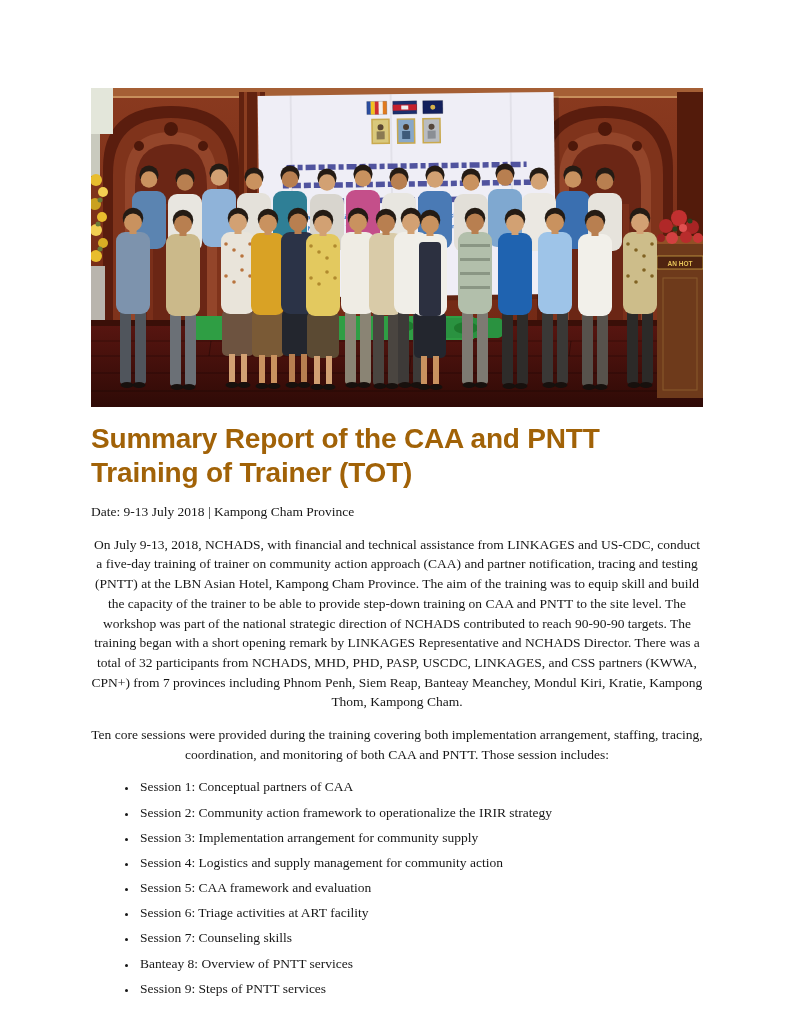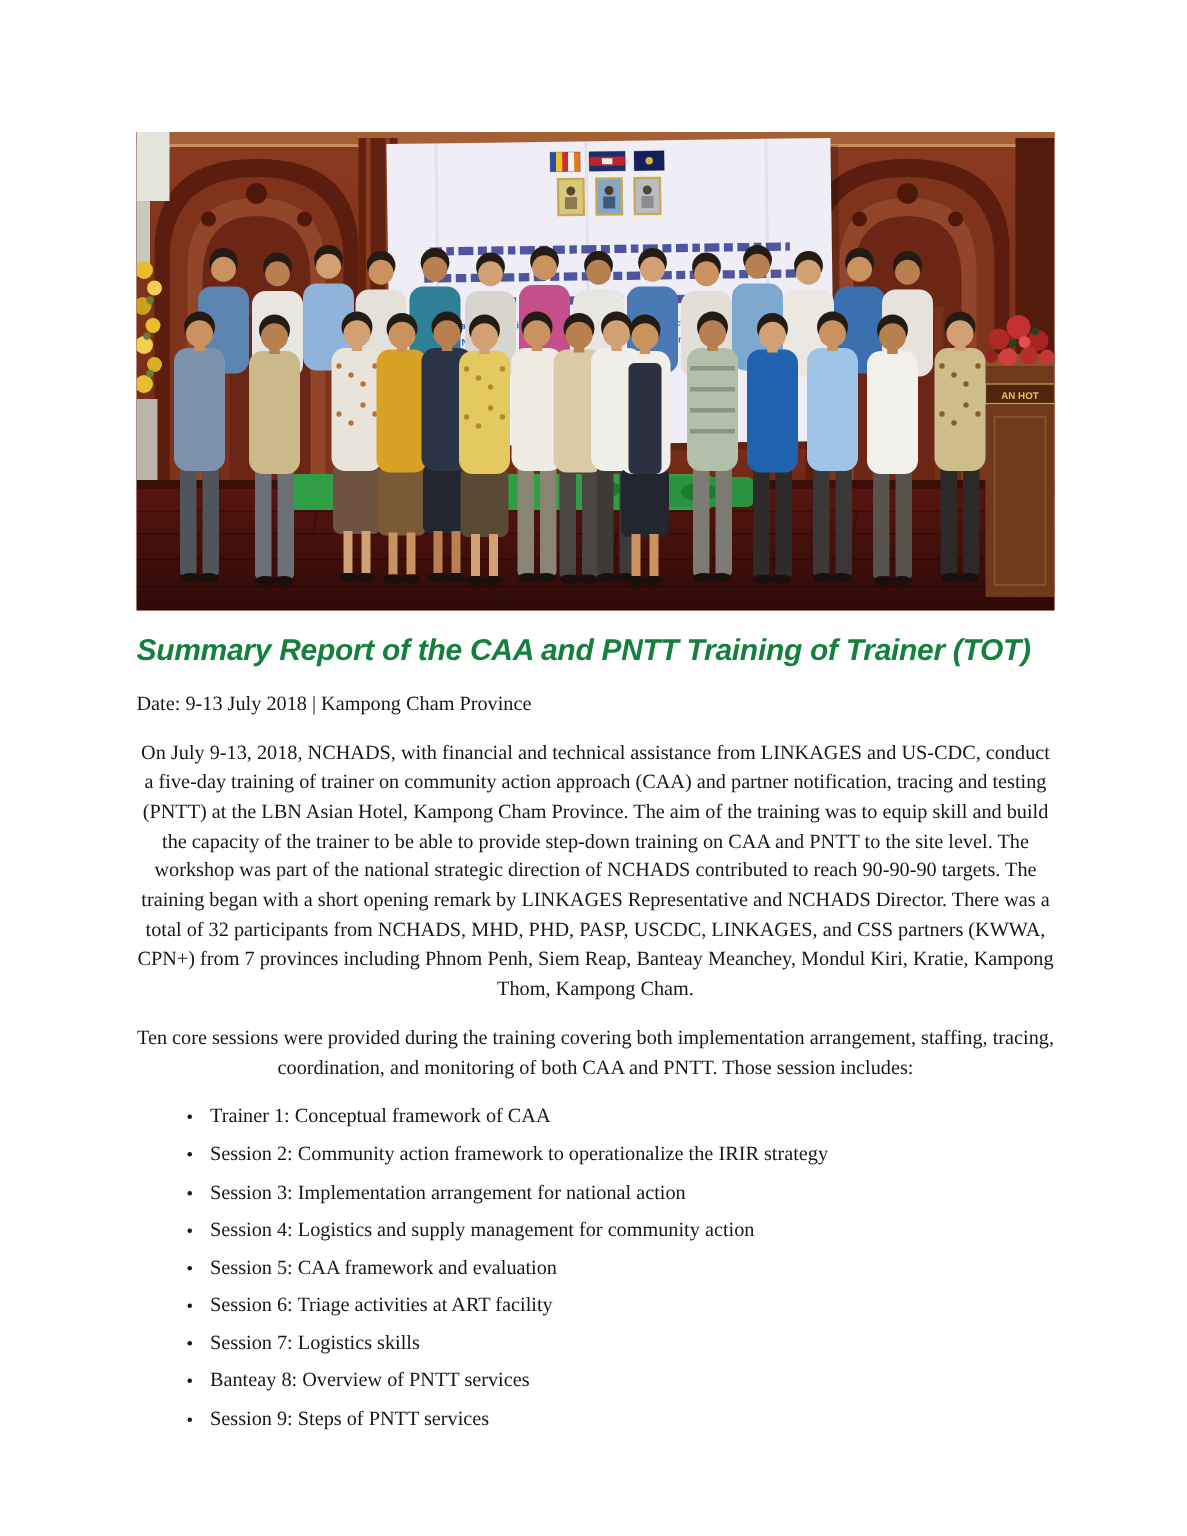--- a/index.html
+++ b/index.html
@@ -1,21 +1,21 @@
 <!DOCTYPE html>
 <html><head>
 <meta charset="utf-8">
 <style>
   html,body{margin:0;padding:0;background:#ffffff;}
   .page{position:relative;width:791px;height:1024px;background:#fff;overflow:hidden;
         font-family:"Liberation Serif",serif;color:#171717;}
   .content{position:absolute;left:91px;top:88px;width:612px;}
   .photo-frame{width:612px;height:319px;overflow:hidden;background:#6b2412;}
   h1.doc-title{margin:15px 0 0 0;font-family:"Liberation Sans",sans-serif;font-weight:700;
-        font-size:20px;letter-spacing:-0.2px;line-height:1.2;color:#15803d;font-style:italic;}
+        font-size:28px;letter-spacing:-0.2px;line-height:1.2;color:#a16207;}
   p.date-line{margin:13px 0 0 0;font-size:13.5px;line-height:1.45;font-family:Liberation Serif, serif;}
   p.body-par{margin:13px 0 0 0;font-size:13.5px;line-height:1.46;text-align:center;}
   ul.session-list{margin:13px 0 0 0;padding-left:47px;list-style:disc;}
   ul.session-list li{font-size:13.5px;line-height:1.42;margin:0 0 6px 0;padding-left:2px;}
   ul.session-list li::marker{font-size:11px;color:#171717;}
 </style>
 </head>
 <body>
 
 <div class="page">
@@ -364,24 +364,24 @@
           <circle cx="9" cy="161" r="2.5" fill="#6a7c3a"></circle>
         </g>
       </svg>
     </div>
 
     <h1 class="doc-title">Summary Report of the CAA and PNTT Training of Trainer (TOT)</h1>
     <p class="date-line">Date: 9-13 July 2018 | Kampong Cham Province</p>
     <p class="body-par">On July 9-13, 2018, NCHADS, with financial and technical assistance from LINKAGES and US-CDC, conduct a five-day training of trainer on community action approach (CAA) and partner notification, tracing and testing (PNTT) at the LBN Asian Hotel, Kampong Cham Province. The aim of the training was to equip skill and build the capacity of the trainer to be able to provide step-down training on CAA and PNTT to the site level. The workshop was part of the national strategic direction of NCHADS contributed to reach 90-90-90 targets. The training began with a short opening remark by LINKAGES Representative and NCHADS Director. There was a total of 32 participants from NCHADS, MHD, PHD, PASP, USCDC, LINKAGES, and CSS partners (KWWA, CPN+) from 7 provinces including Phnom Penh, Siem Reap, Banteay Meanchey, Mondul Kiri, Kratie, Kampong Thom, Kampong Cham.</p>
     <p class="body-par">Ten core sessions were provided during the training covering both implementation arrangement, staffing, tracing, coordination, and monitoring of both CAA and PNTT. Those session includes:</p>
     <ul class="session-list">
-      <li>Trainer 1: Conceptual framework of CAA</li>
+      <li>Session 1: Conceptual partners of CAA</li>
       <li>Session 2: Community action framework to operationalize the IRIR strategy</li>
-      <li>Session 3: Implementation arrangement for national action</li>
+      <li>Session 3: Implementation arrangement for community supply</li>
       <li>Session 4: Logistics and supply management for community action</li>
       <li>Session 5: CAA framework and evaluation</li>
       <li>Session 6: Triage activities at ART facility</li>
-      <li>Session 7: Logistics skills</li>
+      <li>Session 7: Counseling skills</li>
       <li>Banteay 8: Overview of PNTT services</li>
       <li>Session 9: Steps of PNTT services</li>
     </ul>
   </div>
 </div>
 
 </body></html>

